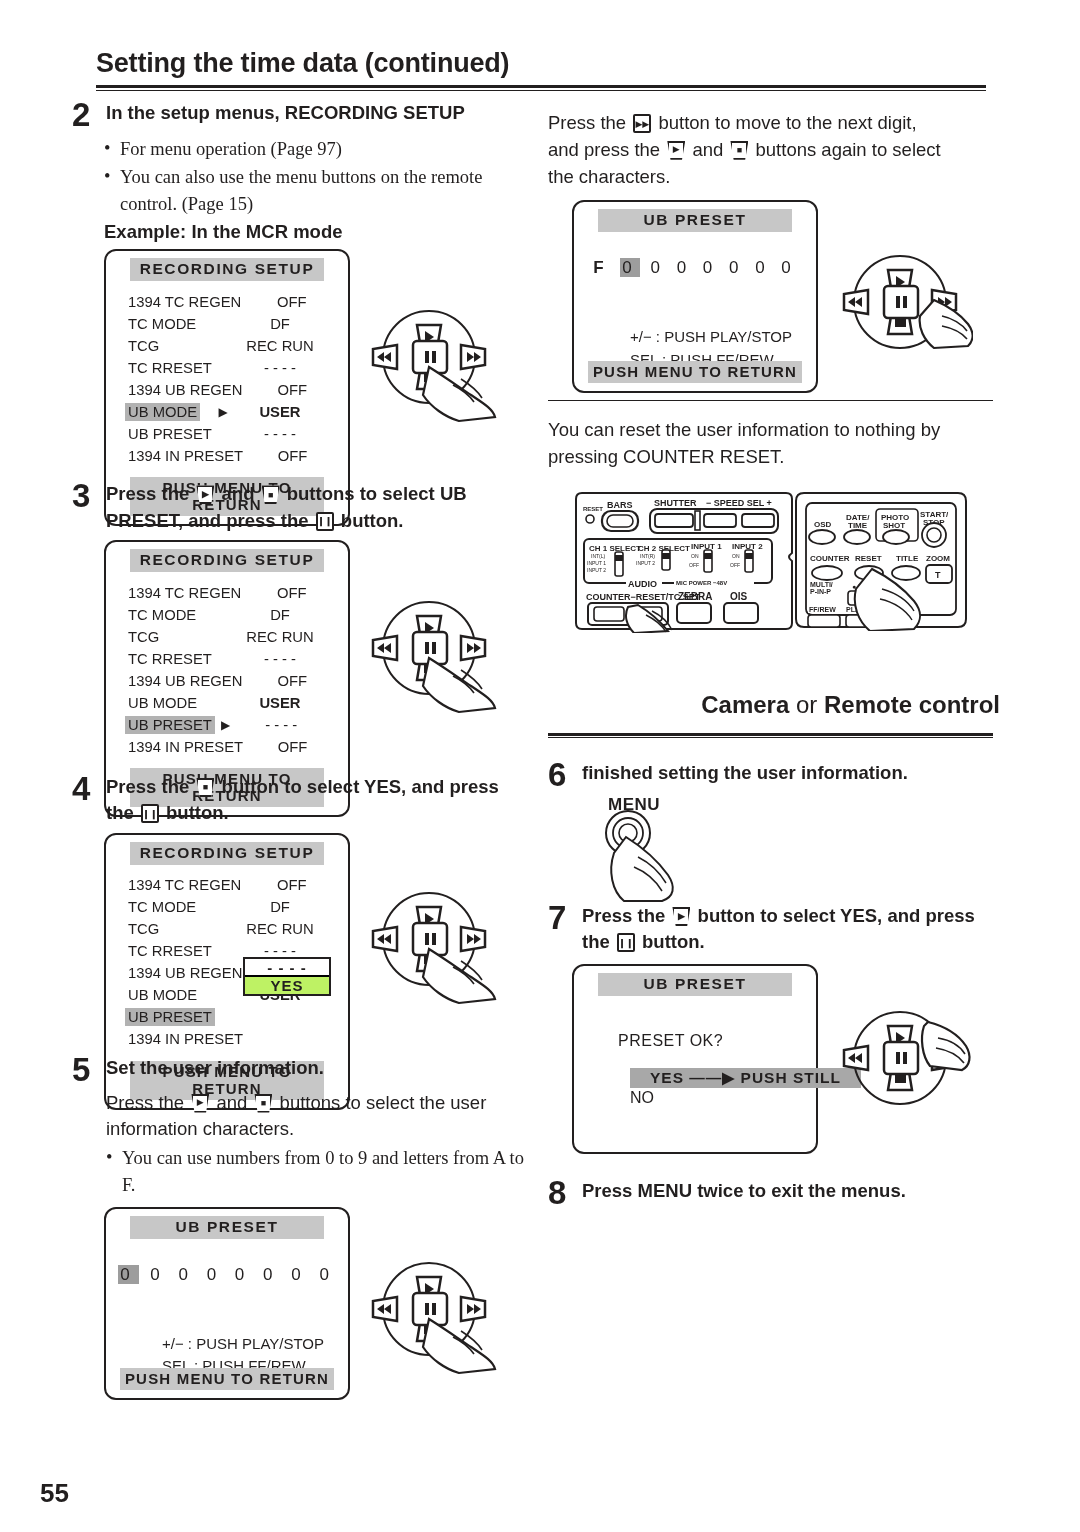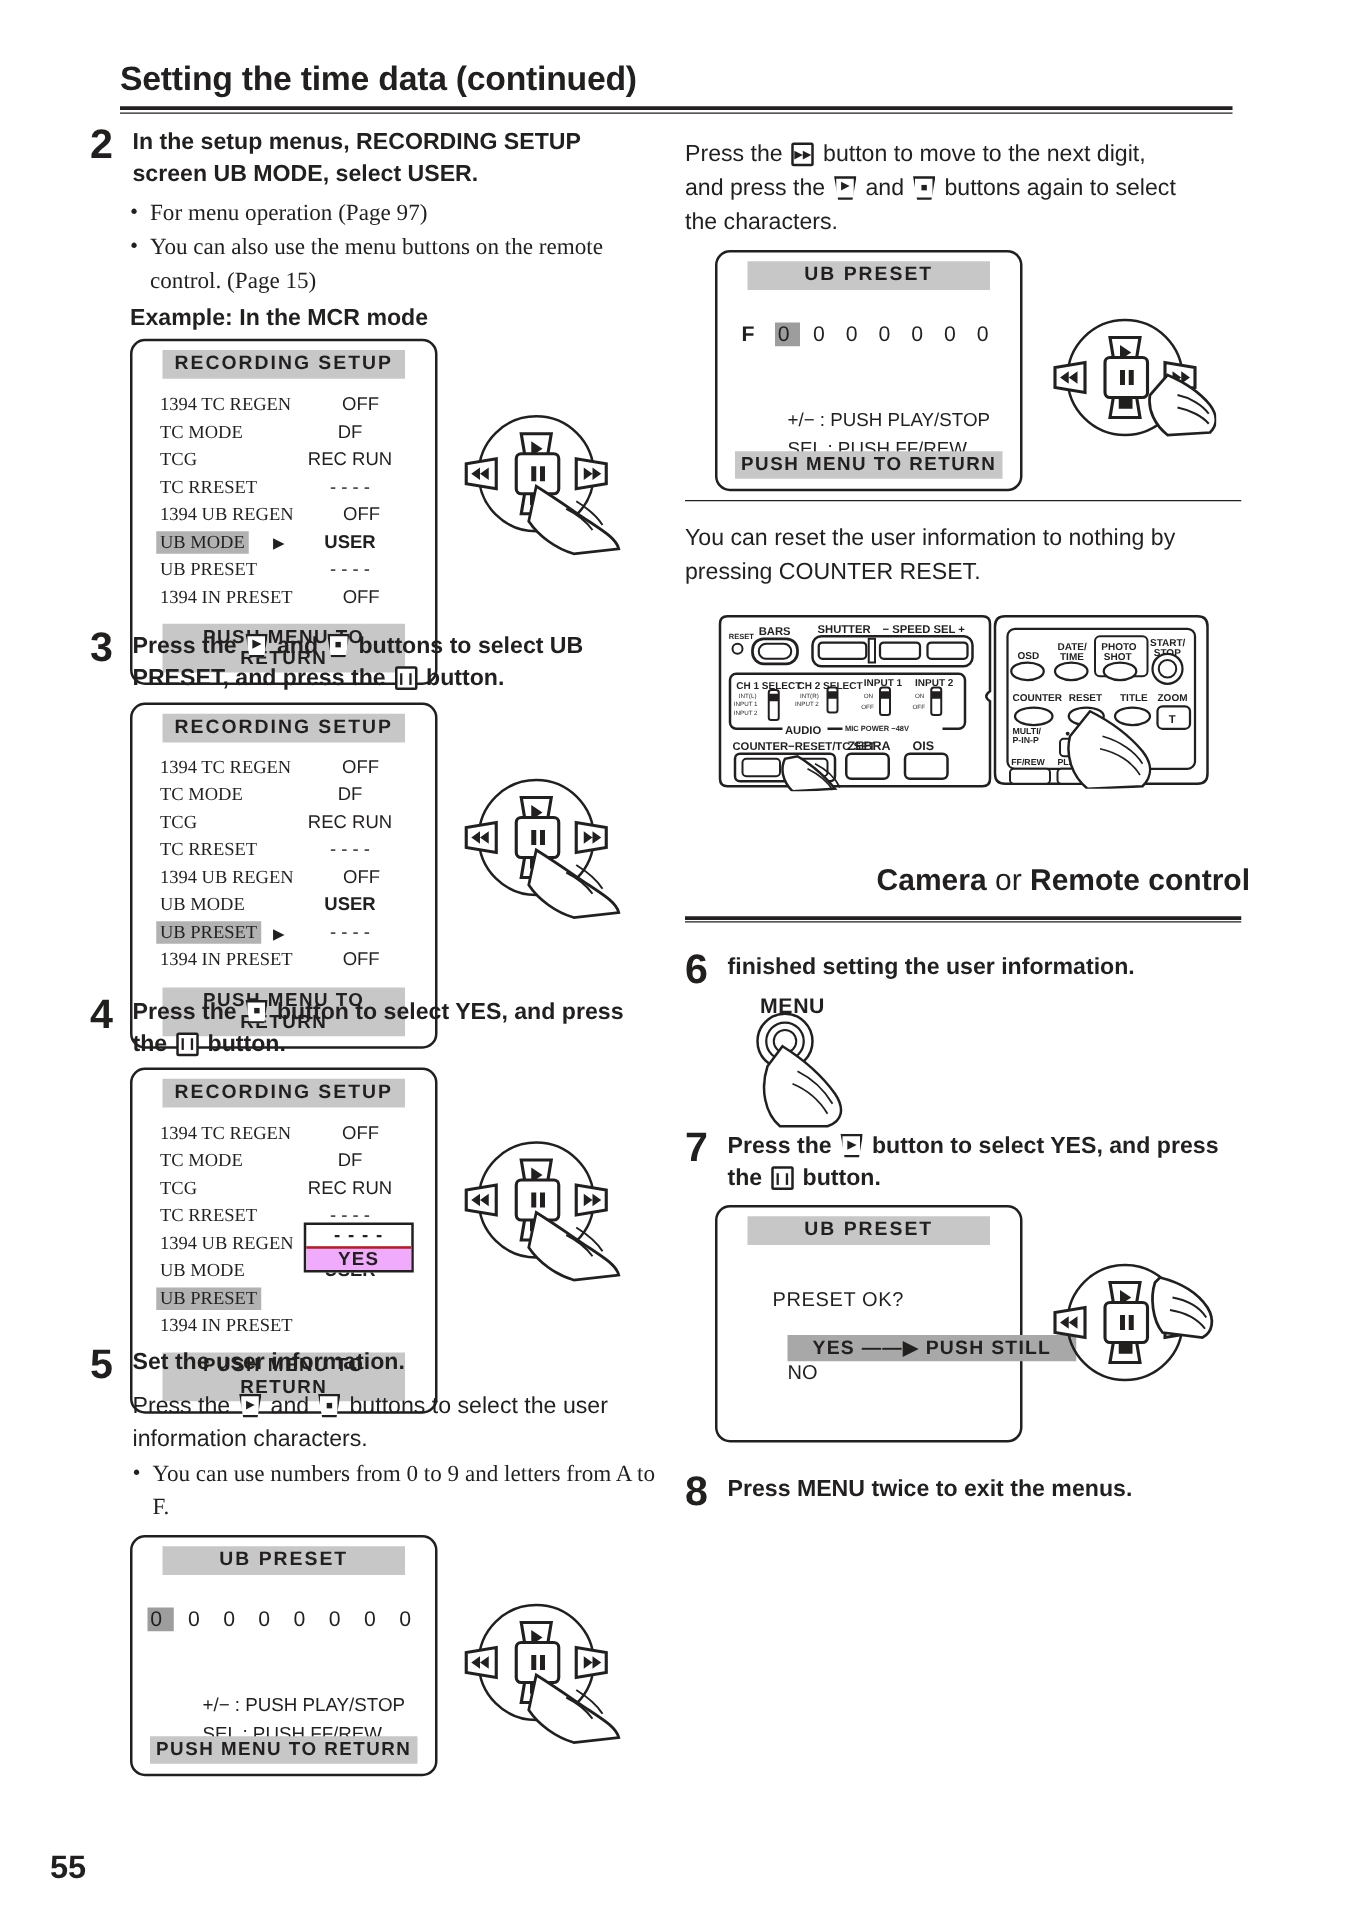--- a/index.html
+++ b/index.html
@@ -84,42 +84,42 @@
   .osd-title {
     background:#c7c7c7; text-align:center;
     font-size:15.5px; font-weight:bold; letter-spacing:1.6px;
     padding:2px 0 3px 0; margin:0 14px 10px 14px;
   }
   .osd-rows { padding:0 12px; }
   .osd-row {
     display:flex; align-items:center;
     font-size:14.8px; line-height:1.0; height:22px;
   }
-  .osd-label { flex:1 1 auto; white-space:nowrap;font-family:Liberation Serif, serif; }
+  .osd-label { flex:1 1 auto; white-space:nowrap; }
   .osd-arrow { width:22px; text-align:center; font-size:12px; }
   .osd-val {
     width:92px; text-align:center; white-space:nowrap;
   }
   .osd-val.bold { font-weight:bold; }
   .hl { background:#b2b2b2; padding:1px 3px; margin-left:-3px; }
   .osd-foot {
     background:#c7c7c7; text-align:center;
     font-size:15px; font-weight:bold; letter-spacing:1.2px;
     padding:2px 0 3px 0; margin:10px 14px 0 14px;
   }
 
   
   .yes-box {
     position:absolute; border:2px solid #221f1f; background:#fff;
     width:88px; text-align:center;
   }
   .yes-box .dashes { font-size:15px; font-weight:bold; letter-spacing:1px; line-height:1.05; padding-top:1px;}
   .yes-box .yes {
-    background:#f0abfc; font-size:15px; font-weight:bold;
-    letter-spacing:1px; border-top:2px solid #b91c1c;
+    background:#bef264; font-size:15px; font-weight:bold;
+    letter-spacing:1px; border-top:2px solid #000000;
   }
 
   
   .ub-digits {
     text-align:center; font-size:17px; letter-spacing:7px;
     margin-top:26px; height:24px;
   }
   .ub-digits .cur { background:#9d9d9d; padding:0 2px; }
   .ub-digits .fchar { font-weight:bold; }
   .ub-help {
@@ -167,21 +167,20 @@
   <div class="page-title">Setting the time data (continued)</div>
   <div class="title-rule"></div>
 
   <div class="col-left">
 
     <div class="step">
       <div class="step-head">
         <div class="step-num">2</div>
         <div class="step-text">
           <div>In the setup menus, RECORDING SETUP</div>
-          <div>screen UB MODE, select USER.</div>
         </div>
       </div>
       <ul class="bullets" style="margin-left:32px;margin-top:5px;">
         <li>For menu operation (Page 97)</li>
         <li>You can also use the menu buttons on the remote control. (Page 15)</li>
       </ul>
       <div class="sub-bold" style="margin-left:32px;">Example: In the MCR mode</div>
     </div>
 
     <div style="position:relative;height:212px;margin-top:6px;">

